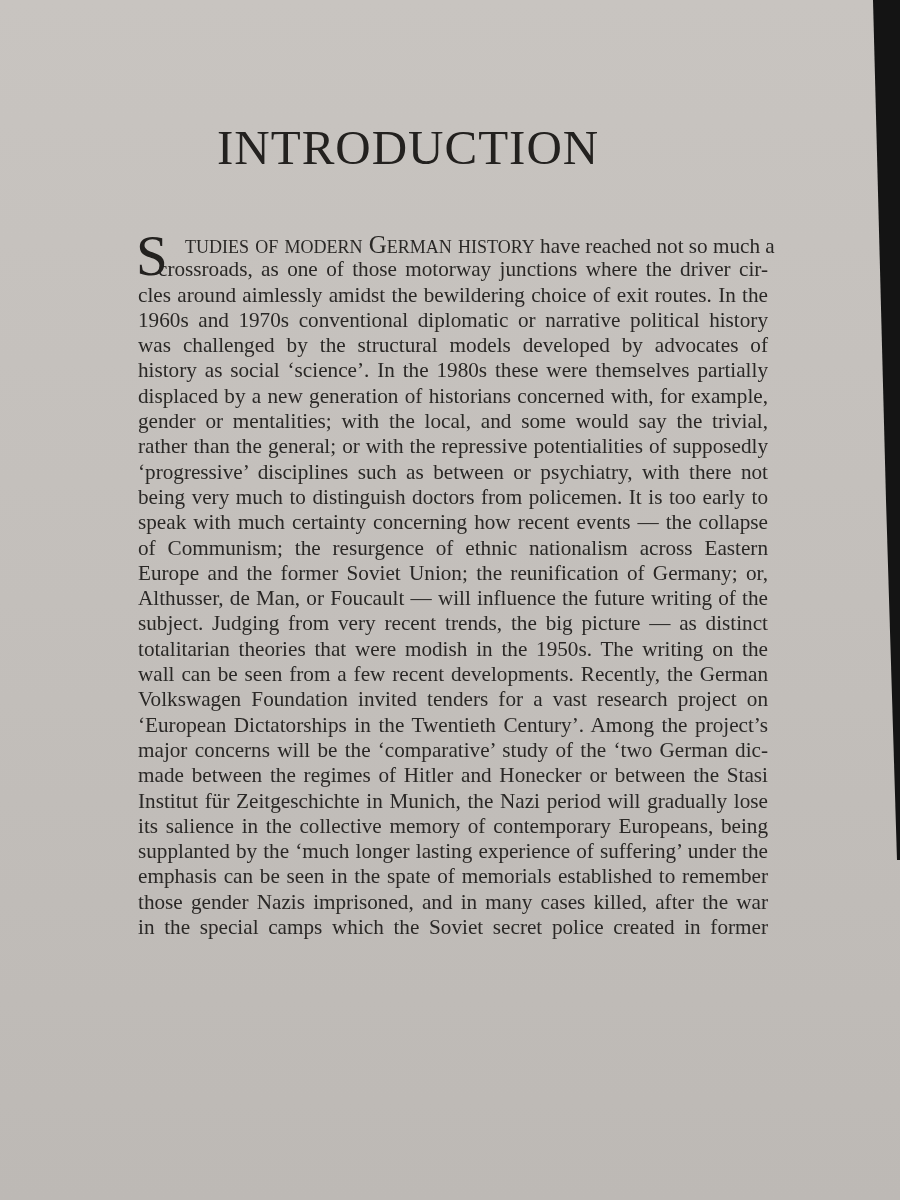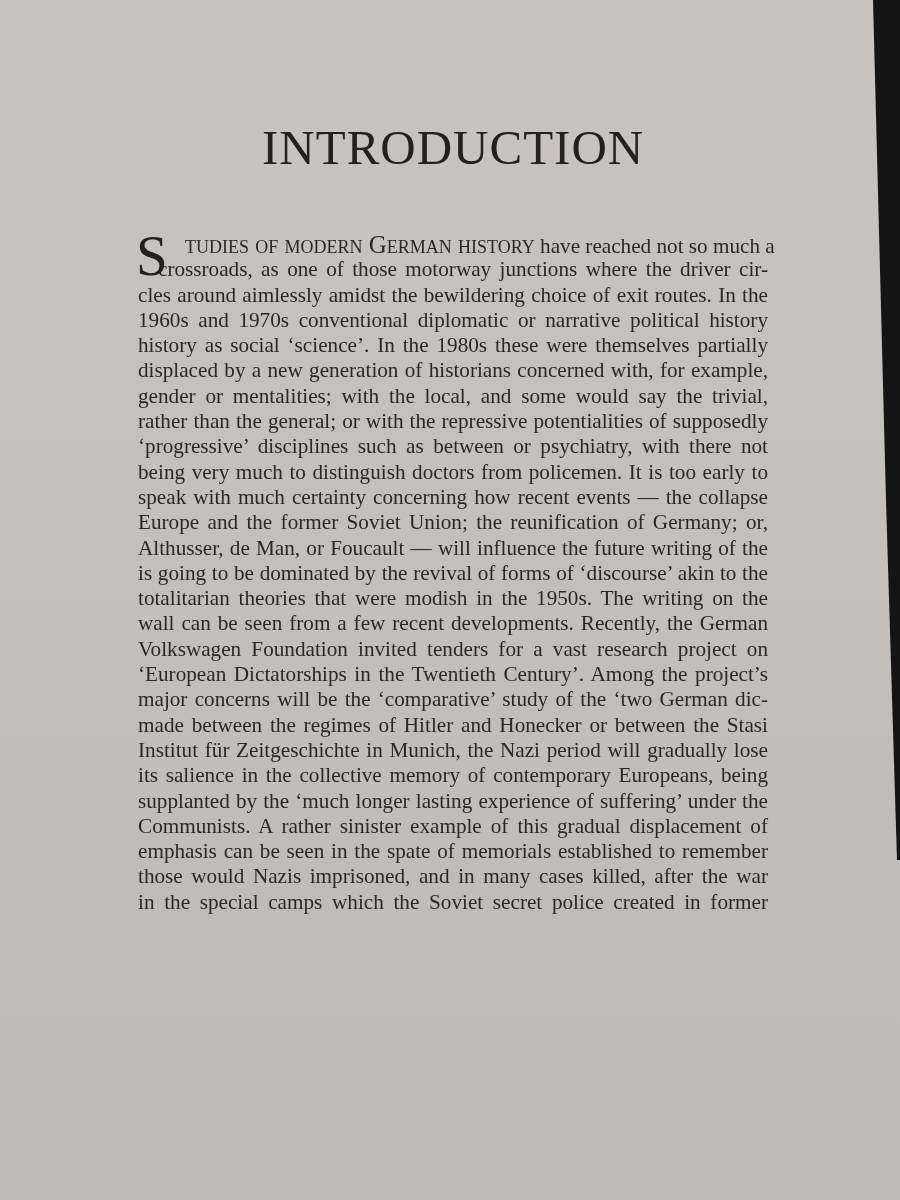--- a/index.html
+++ b/index.html
@@ -14,21 +14,21 @@
     background: linear-gradient(180deg,#c8c4c0 0%,#c3bfbb 50%,#bdb9b5 100%);
   }
   .binding {
     position:absolute; left:0; top:0; width:900px; height:1200px;
     background:#141414;
     clip-path: polygon(873px 0, 900px 0, 900px 860px, 897px 860px, 886px 500px);
   }
   .title {
     position:absolute; left:217px; top:118px; width:470px;
     font-size:49px; letter-spacing:1px; line-height:60px;
-    color:#23211f; white-space:nowrap;margin-left:45px;
+    color:#23211f; white-space:nowrap;
   }
   .body {
     position:absolute; left:138px; top:232px; width:630px;
   }
   .line {
     height:25.3px; font-size:21.2px; line-height:25.3px;
     white-space:nowrap; text-align:justify; text-align-last:justify;
   }
   .line.first { position:relative; padding-left:20px; }
   .dropcap {
@@ -46,36 +46,37 @@
 
 <div class="title">INTRODUCTION</div>
 
 <div class="body">
   <div class="line first">
     <span class="dropcap">S</span><span class="sc">tudies of modern German history</span><span> have reached not so much a</span>
   </div>
   <div class="line indent">crossroads, as one of those motorway junctions where the driver cir-</div>
   <div class="line">cles around aimlessly amidst the bewildering choice of exit routes. In the</div>
   <div class="line">1960s and 1970s conventional diplomatic or narrative political history</div>
+  <div class="line">was challenged by the structural models developed by advocates of</div>
   <div class="line">history as social ‘science’. In the 1980s these were themselves partially</div>
   <div class="line">displaced by a new generation of historians concerned with, for example,</div>
   <div class="line">gender or mentalities; with the local, and some would say the trivial,</div>
   <div class="line">rather than the general; or with the repressive potentialities of supposedly</div>
   <div class="line">‘progressive’ disciplines such as between or psychiatry, with there not</div>
   <div class="line">being very much to distinguish doctors from policemen. It is too early to</div>
   <div class="line">speak with much certainty concerning how recent events — the collapse</div>
+  <div class="line">of Communism; the resurgence of ethnic nationalism across Eastern</div>
   <div class="line">Europe and the former Soviet Union; the reunification of Germany; or,</div>
   <div class="line">Althusser, de Man, or Foucault — will influence the future writing of the</div>
-  <div class="line">is going to be dominated by the revival of forms of ‘discourse’ akin to the</div>
+  <div class="line">subject. Judging from very recent trends, the big picture — as distinct</div>
   <div class="line">totalitarian theories that were modish in the 1950s. The writing on the</div>
   <div class="line">wall can be seen from a few recent developments. Recently, the German</div>
   <div class="line">Volkswagen Foundation invited tenders for a vast research project on</div>
   <div class="line">‘European Dictatorships in the Twentieth Century’. Among the project’s</div>
   <div class="line">major concerns will be the ‘comparative’ study of the ‘two German dic-</div>
   <div class="line">made between the regimes of Hitler and Honecker or between the Stasi</div>
   <div class="line">Institut für Zeitgeschichte in Munich, the Nazi period will gradually lose</div>
   <div class="line">its salience in the collective memory of contemporary Europeans, being</div>
   <div class="line">supplanted by the ‘much longer lasting experience of suffering’ under the</div>
-  <div class="line">Communists. A rather sinister example of this gradual displacement of</div>
   <div class="line">emphasis can be seen in the spate of memorials established to remember</div>
-  <div class="line">those would Nazis imprisoned, and in many cases killed, after the war</div>
+  <div class="line">those gender Nazis imprisoned, and in many cases killed, after the war</div>
   <div class="line">in the special camps which the Soviet secret police created in former</div>
 </div>
 
 </body></html>

